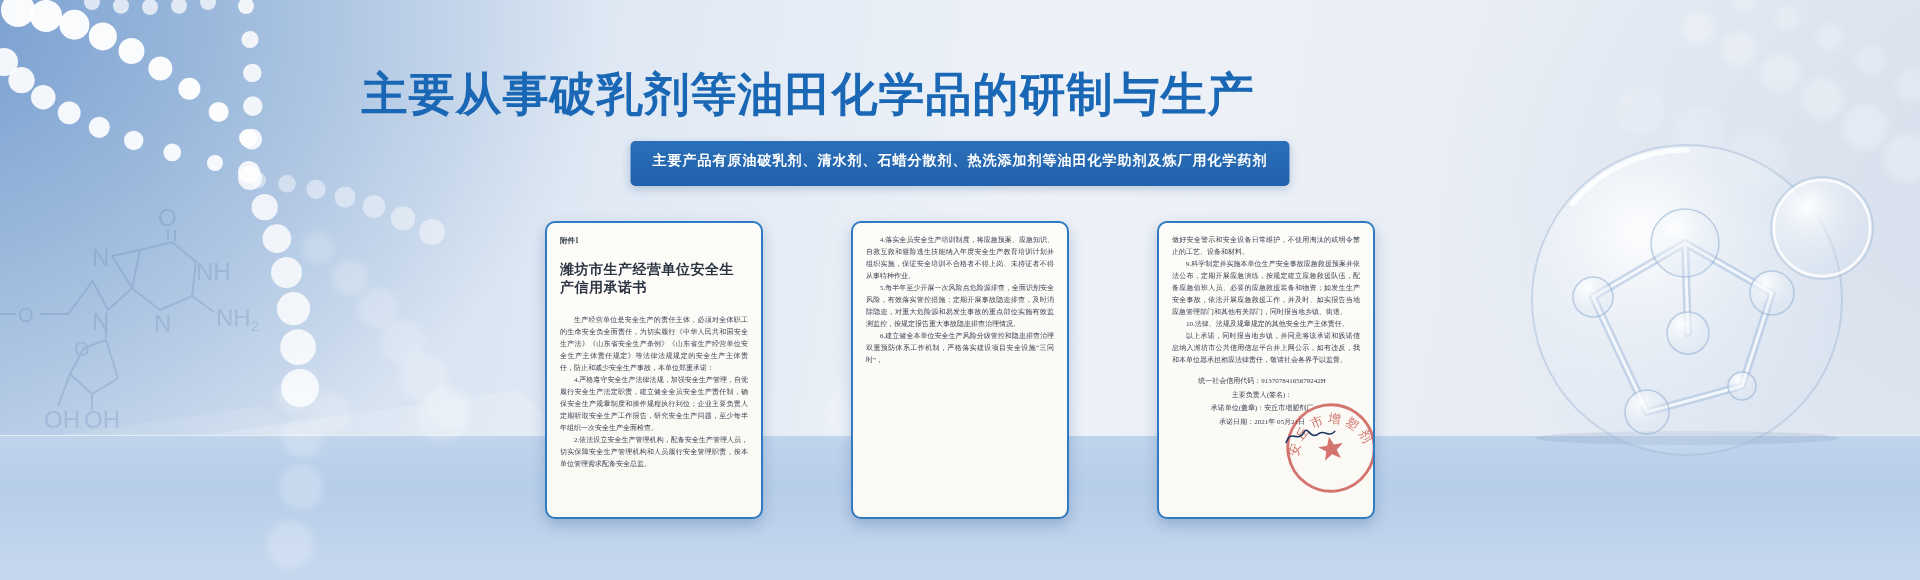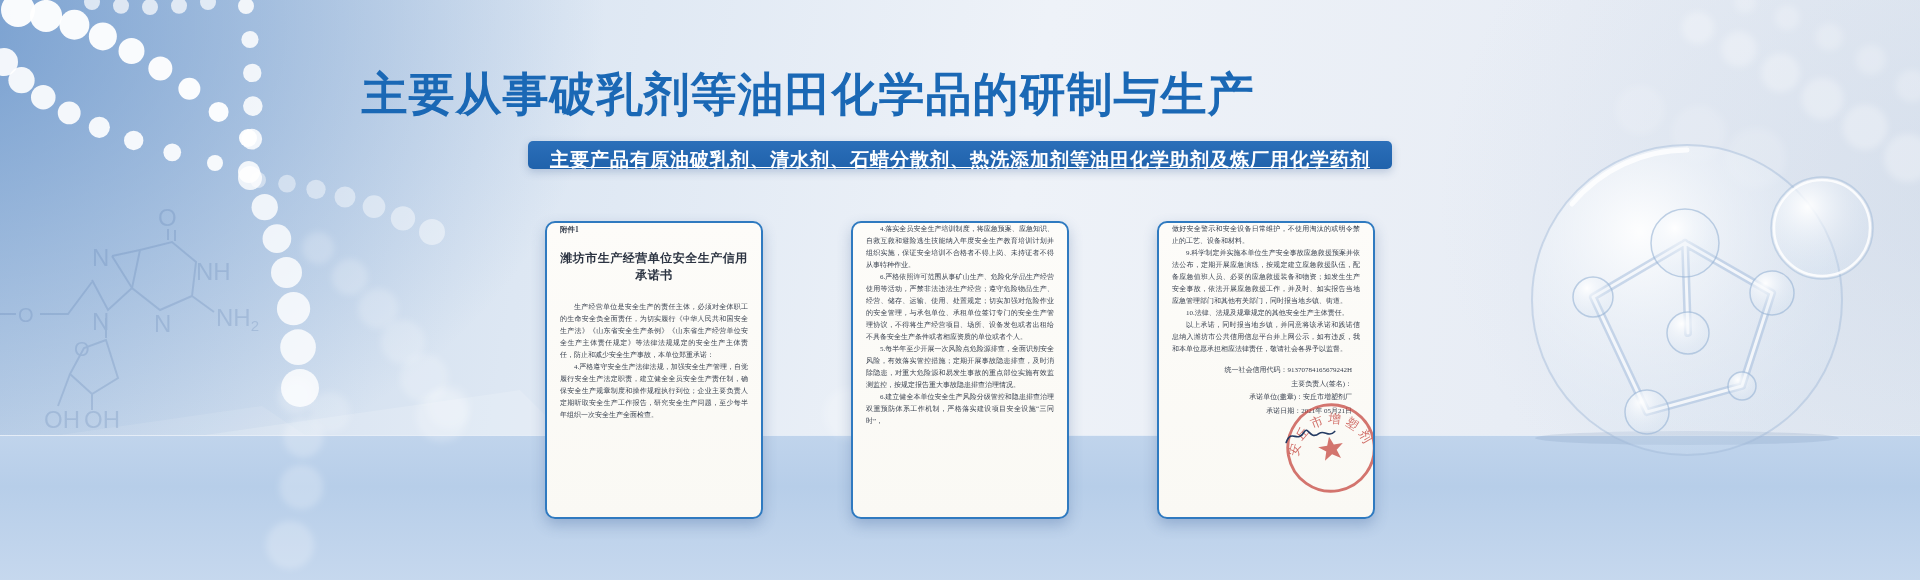--- a/index.html
+++ b/index.html
@@ -17,42 +17,41 @@
     border-top:1px solid rgba(255,255,255,.55);
   }
   .deco-svg{position:absolute;inset:0;width:1920px;height:580px;z-index:2;pointer-events:none;}
   .hero-title{
     position:absolute;top:64px;left:0;width:1616px;text-align:center;z-index:3;
     font-size:46px;font-weight:900;color:#1a68b5;letter-spacing:1px;margin:0;
   }
   .hero-badge{
     position:absolute;top:141px;left:50%;transform:translateX(-50%);z-index:3;
     background:linear-gradient(180deg,#2b6fb9,#2062ab);color:#ffffff;
-    height:28px;line-height:38px;padding:0 22px;border-radius:5px;
-    font-size:19px;font-weight:700;white-space:nowrap;letter-spacing:1px;
+    height:45px;line-height:38px;padding:0 22px;border-radius:5px;
+    font-size:14px;font-weight:700;white-space:nowrap;letter-spacing:1px;
     box-shadow:0 3px 8px rgba(40,80,140,.25);
-    text-decoration:underline;
   }
   .cards-row{
     position:absolute;top:221px;left:50%;transform:translateX(-50%);z-index:3;
     display:flex;gap:88px;
   }
   .doc-card{
     width:218px;height:298px;box-sizing:border-box;position:relative;overflow:hidden;
     background:linear-gradient(180deg,#fdfcf9,#faf9f4);
     border:2px solid #2f7ac0;border-radius:10px;
     box-shadow:0 6px 14px rgba(55,92,148,.30);
-    padding:0 13px 10px;
+    padding:11px 13px 10px;
     font-family:"Liberation Serif","DejaVu Serif",serif;color:#39414f;
   }
   .attachment{font-size:7.5px;font-weight:700;margin:2px 0 15px;}
-  .doc-title{font-size:12px;font-weight:700;text-align:center;margin:0 0 17px;letter-spacing:.5px;color:#2c3442;}
+  .doc-title{font-size:14px;font-weight:700;text-align:left;margin:0 0 17px;letter-spacing:.5px;color:#2c3442;}
   .doc-p{font-size:7px;line-height:12px;text-align:justify;text-indent:2em;margin:0;}
   .doc-p.cont{text-indent:0;}
-  .sig-block{margin-top:9px;text-align:right;font-size:7px;line-height:13.5px;padding-right:8px;position:relative;z-index:1;}
+  .sig-block{margin-top:9px;text-align:center;font-size:7px;line-height:13.5px;padding-right:8px;position:relative;z-index:1;}
   .sig-line{display:block;}
   .stamp{position:absolute;right:-6px;top:177px;width:96px;height:96px;transform:rotate(-10deg);opacity:.82;z-index:2;}
   .sig-script{position:absolute;right:34px;top:203px;width:58px;height:22px;z-index:3;}
 </style>
 </head>
 <body>
 
 <div class="stage">
 
   <div class="floor"></div>
@@ -198,25 +197,25 @@
 
   <div class="hero-badge">主要产品有原油破乳剂、清水剂、石蜡分散剂、热洗添加剂等油田化学助剂及炼厂用化学药剂</div>
 
   <div class="cards-row">
 
     <div class="doc-card">
       <div class="attachment">附件1</div>
       <div class="doc-title">潍坊市生产经营单位安全生产信用承诺书</div>
       <p class="doc-p">生产经营单位是安全生产的责任主体，必须对全体职工的生命安全负全面责任，为切实履行《中华人民共和国安全生产法》《山东省安全生产条例》《山东省生产经营单位安全生产主体责任规定》等法律法规规定的安全生产主体责任，防止和减少安全生产事故，本单位郑重承诺：</p>
       <p class="doc-p">4.严格遵守安全生产法律法规，加强安全生产管理，自觉履行安全生产法定职责，建立健全全员安全生产责任制，确保安全生产规章制度和操作规程执行到位；企业主要负责人定期听取安全生产工作报告，研究安全生产问题，至少每半年组织一次安全生产全面检查。</p>
+      <p class="doc-p">2.依法设立安全生产管理机构，配备安全生产管理人员，切实保障安全生产管理机构和人员履行安全管理职责，按本单位管理需求配备安全总监。</p>
     </div>
 
     <div class="doc-card">
       <p class="doc-p">4.落实全员安全生产培训制度，将应急预案、应急知识、自救互救和避险逃生技能纳入年度安全生产教育培训计划并组织实施，保证安全培训不合格者不得上岗、未持证者不得从事特种作业。</p>
-      <p class="doc-p">6.严格依照许可范围从事矿山生产、危险化学品生产经营使用等活动，严禁非法违法生产经营；遵守危险物品生产、经营、储存、运输、使用、处置规定；切实加强对危险作业的安全管理，与承包单位、承租单位签订专门的安全生产管理协议，不得将生产经营项目、场所、设备发包或者出租给不具备安全生产条件或者相应资质的单位或者个人。</p>
       <p class="doc-p">5.每半年至少开展一次风险点危险源排查，全面识别安全风险，有效落实管控措施；定期开展事故隐患排查，及时消除隐患，对重大危险源和易发生事故的重点部位实施有效监测监控，按规定报告重大事故隐患排查治理情况。</p>
       <p class="doc-p">6.建立健全本单位安全生产风险分级管控和隐患排查治理双重预防体系工作机制，严格落实建设项目安全设施“三同时”，</p>
     </div>
 
     <div class="doc-card">
       <p class="doc-p cont">做好安全警示和安全设备日常维护，不使用淘汰的或明令禁止的工艺、设备和材料。</p>
       <p class="doc-p">9.科学制定并实施本单位生产安全事故应急救援预案并依法公布，定期开展应急演练，按规定建立应急救援队伍，配备应急值班人员、必要的应急救援装备和物资；如发生生产安全事故，依法开展应急救援工作，并及时、如实报告当地应急管理部门和其他有关部门，同时报当地乡镇、街道。</p>
       <p class="doc-p">10.法律、法规及规章规定的其他安全生产主体责任。</p>
       <p class="doc-p">以上承诺，同时报当地乡镇，并同意将该承诺和践诺信息纳入潍坊市公共信用信息平台并上网公示，如有违反，我和本单位愿承担相应法律责任，敬请社会各界予以监督。</p>
 

